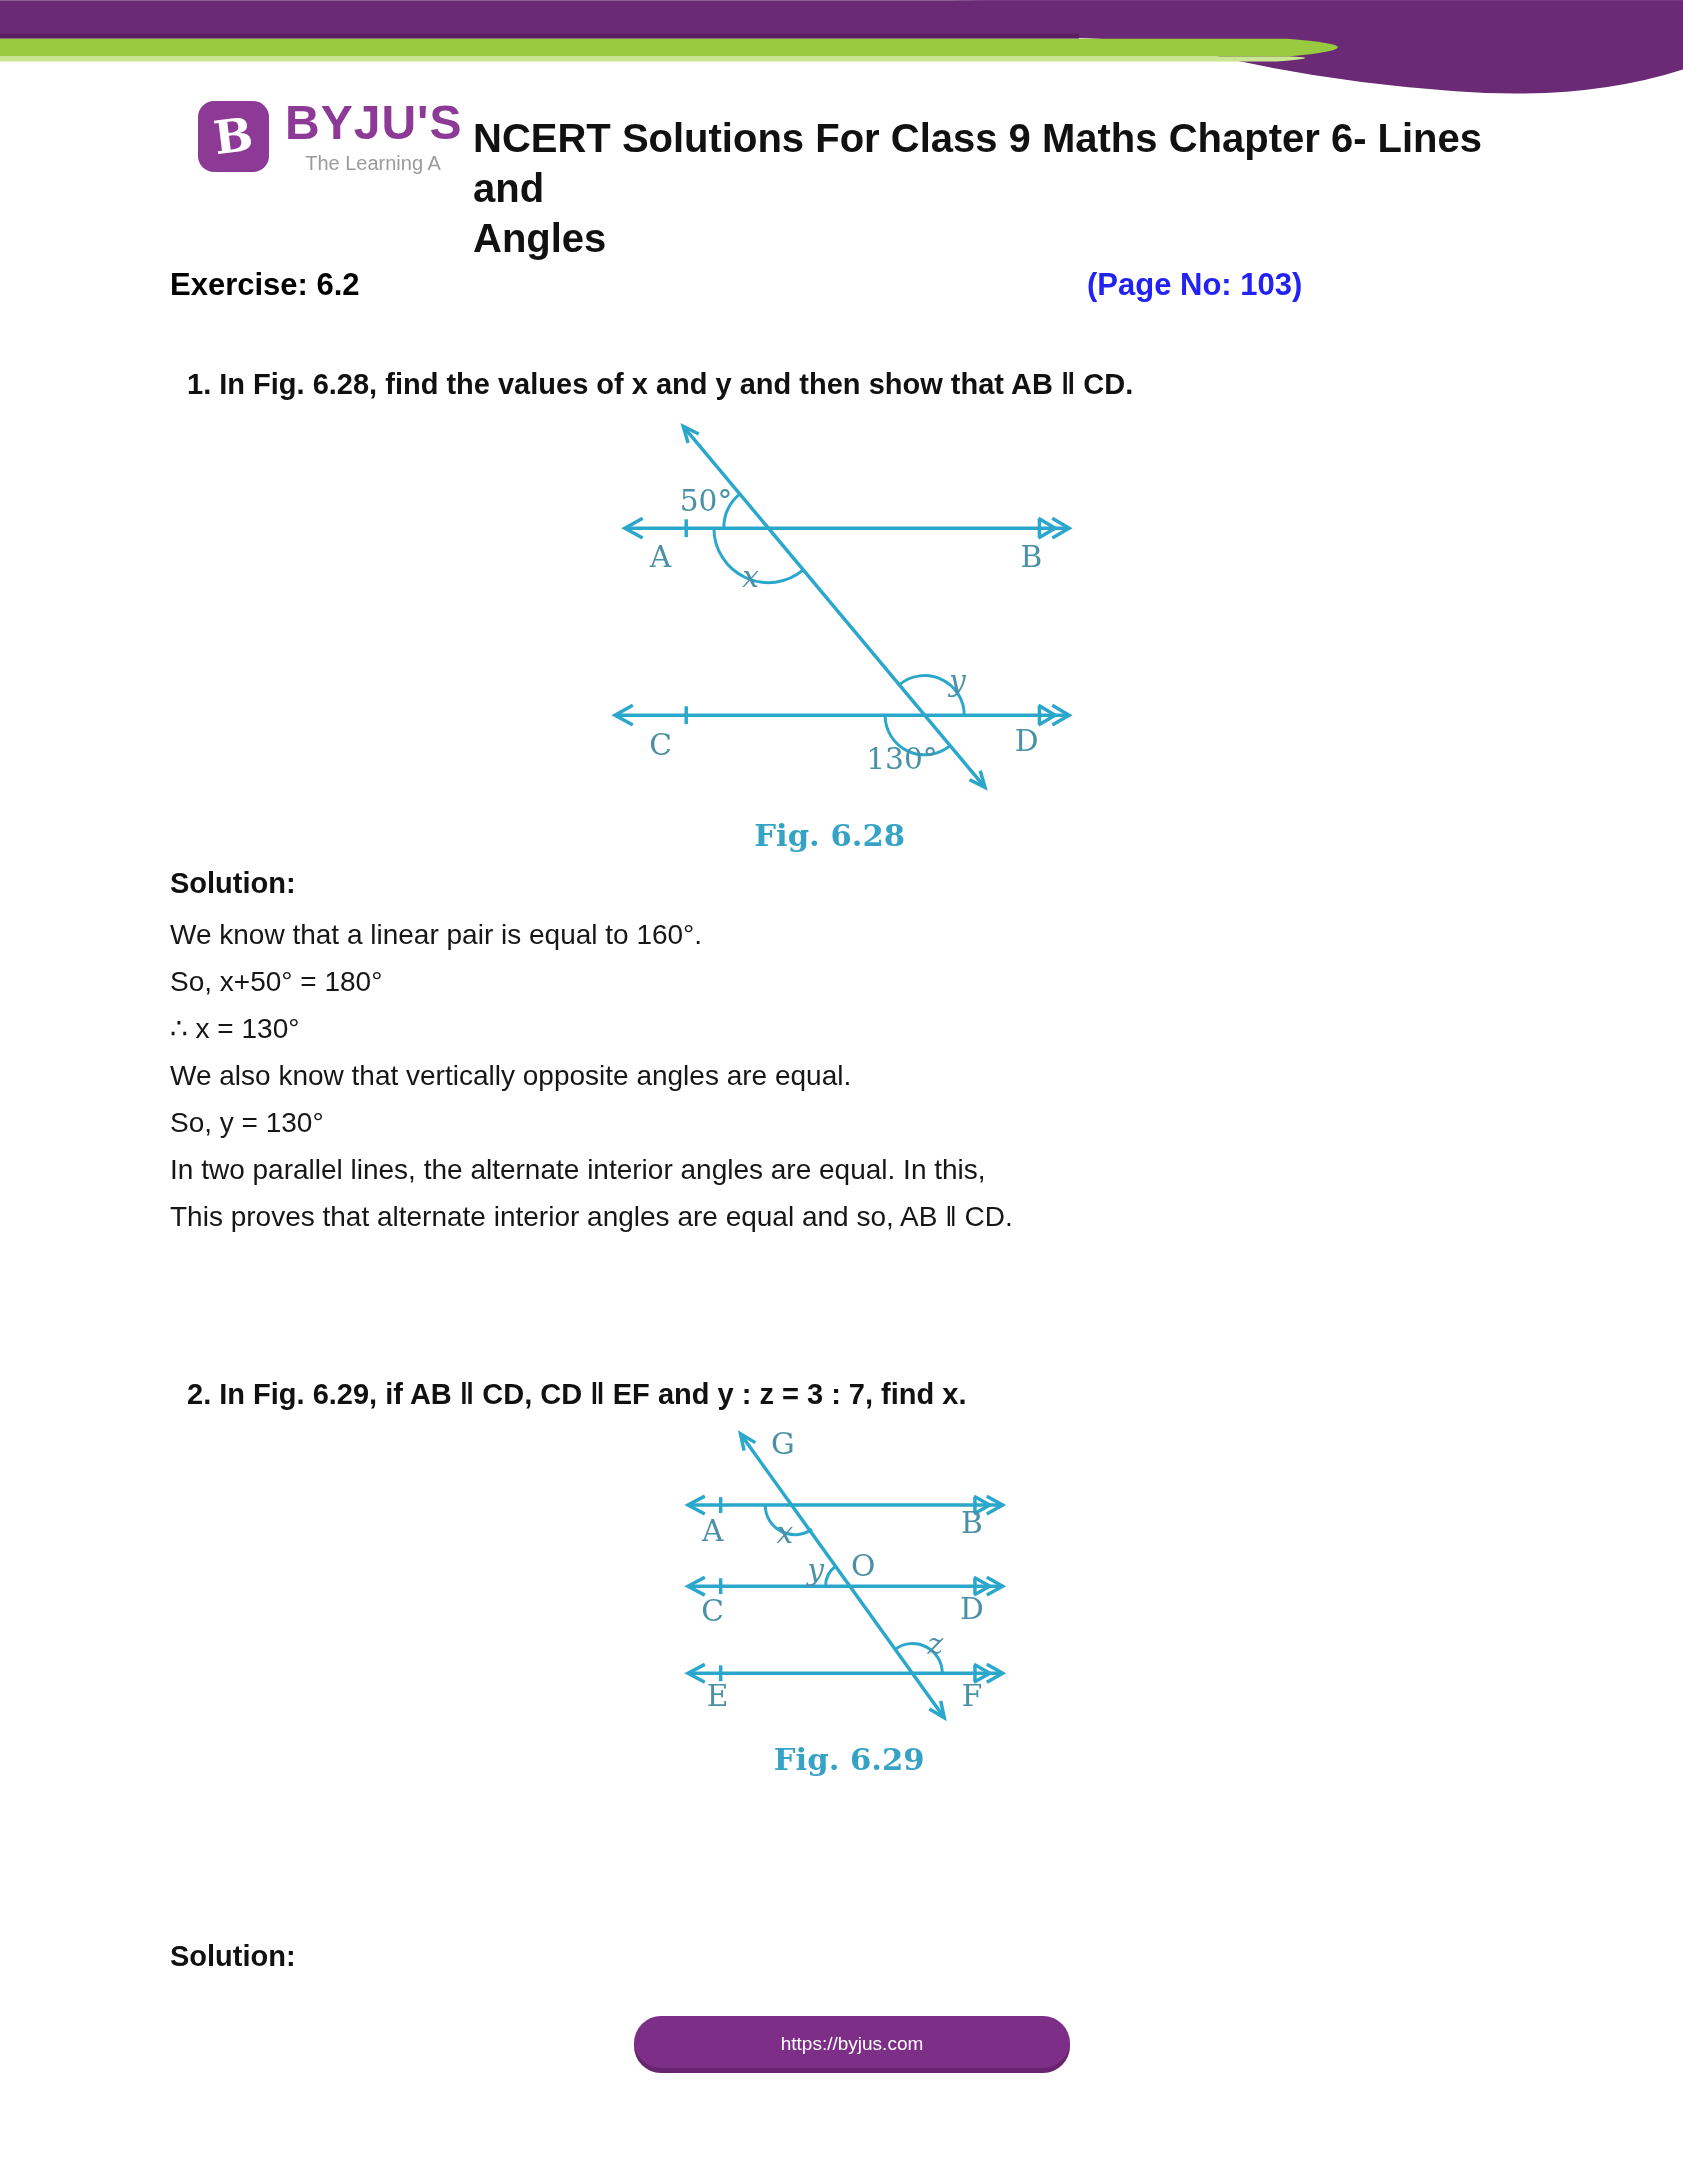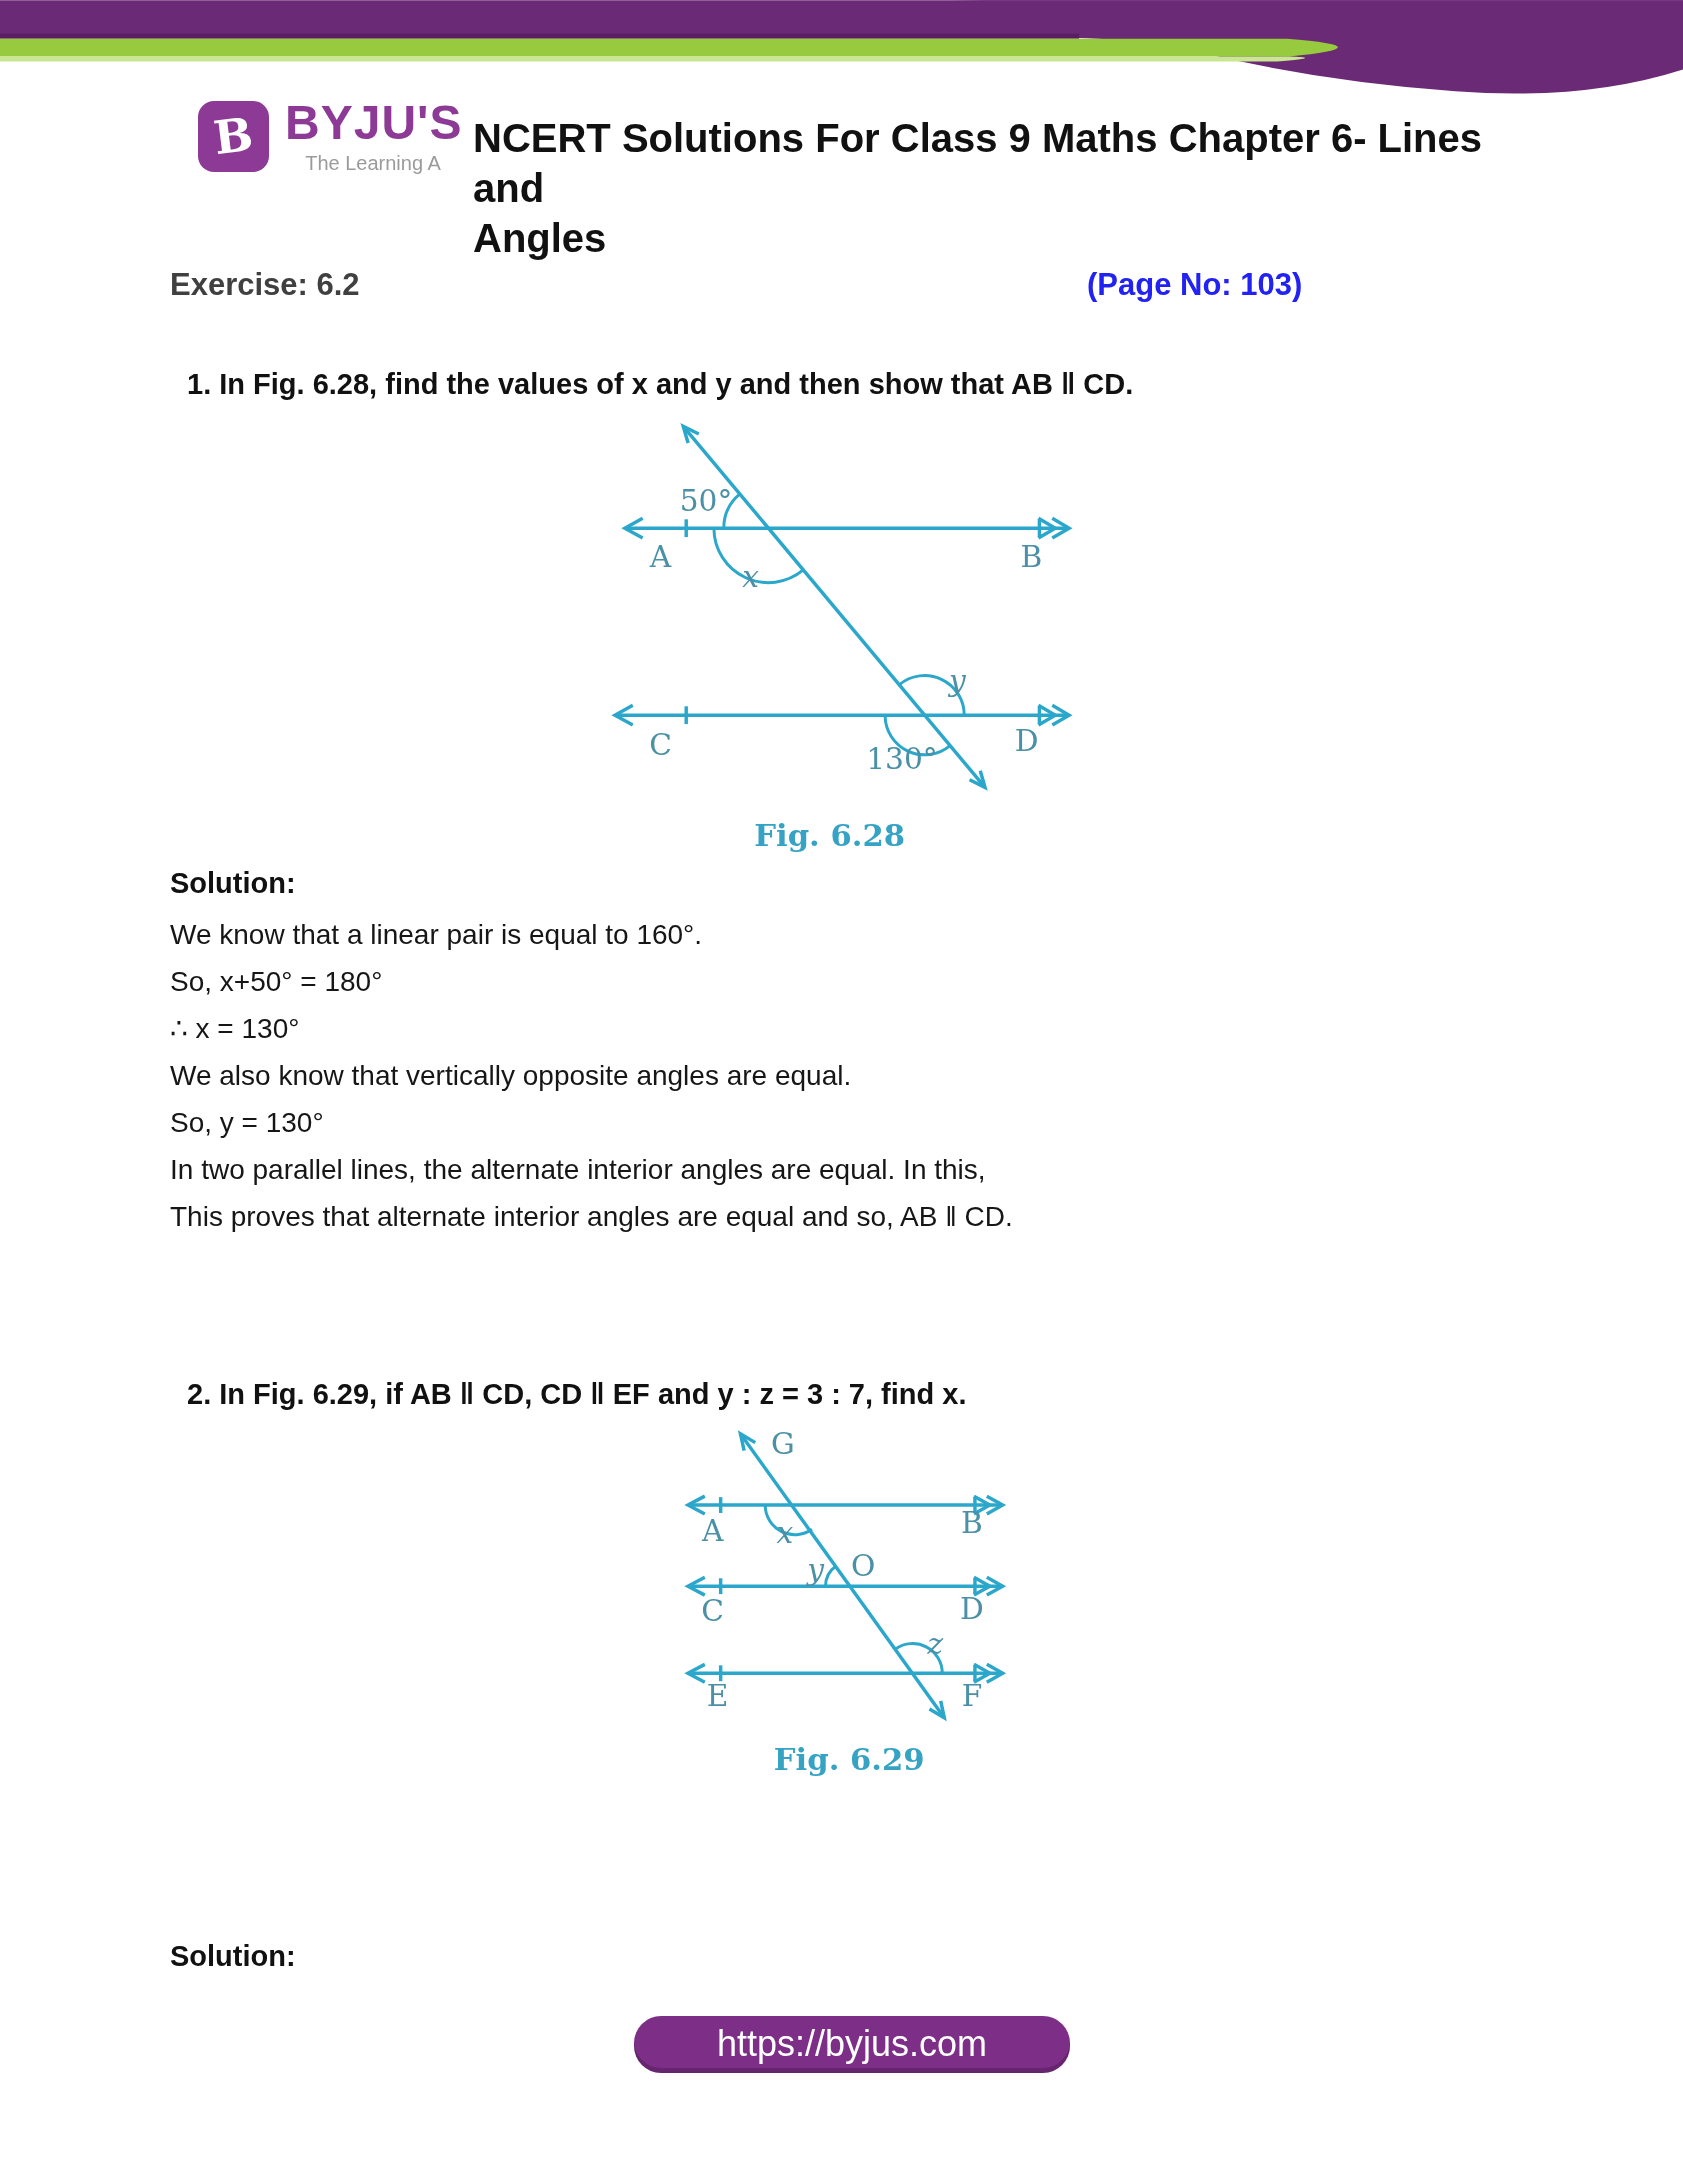--- a/index.html
+++ b/index.html
@@ -25,21 +25,21 @@
   }
   .tagline{
     position:absolute;left:288px;top:152px;font-size:20px;color:#9b9b9b;white-space:nowrap;
     width:170px;overflow:hidden;text-align:center;
   }
   .doc-title{
     position:absolute;left:473px;top:113px;width:1089px;
     font-size:40px;font-weight:bold;color:#111;line-height:50px;
   }
   .exercise-label{
-    position:absolute;left:170px;top:267px;font-size:31px;font-weight:bold;color:#404040;
+    position:absolute;left:170px;top:267px;font-size:31px;font-weight:bold;color:#000000;
   }
   .page-no{
     position:absolute;left:1087px;top:267px;font-size:31px;font-weight:bold;color:#2222f2;
   }
   .question{
     position:absolute;left:187px;font-size:29px;font-weight:bold;color:#111;white-space:nowrap;
   }
   #q1{top:368px;}
   #q2{top:1378px;}
   .sol-heading{
@@ -56,21 +56,21 @@
   #fig2{position:absolute;left:475px;top:1416px;}
   .fig-label{font-family:"DejaVu Serif",serif;font-size:30px;fill:#4b90a6;}
   .fig-var{font-family:"DejaVu Serif",serif;font-style:italic;font-size:30px;fill:#4b90a6;}
   .fig-caption{font-family:"DejaVu Serif",serif;font-weight:bold;font-size:31px;fill:#36a3c5;}
   .stroke{stroke:#2ba7cb;fill:none;}
   
   .url-button{
     position:absolute;left:634px;top:2016px;width:436px;height:57px;
     background:#7d2e87;border-radius:27px;border:none;
     box-shadow:inset 0 -5px 0 rgba(0,0,0,0.18);
-    color:#ffffff;font-size:36px;font-family:"Liberation Sans",sans-serif;
+    color:#ffffff;font-size:19px;font-family:"Liberation Sans",sans-serif;
     text-align:center;line-height:55px;cursor:pointer;
   }
 </style>
 </head>
 <body>
 
 <div id="page">
 
   <svg id="swoosh" viewBox="0 0 1700 130" xmlns="http://www.w3.org/2000/svg">
     <path d="M960,0 L1700,0 L1700,58 Q1480,92 1280,34 Q1140,2 960,0 Z" fill="#82388d"></path>

